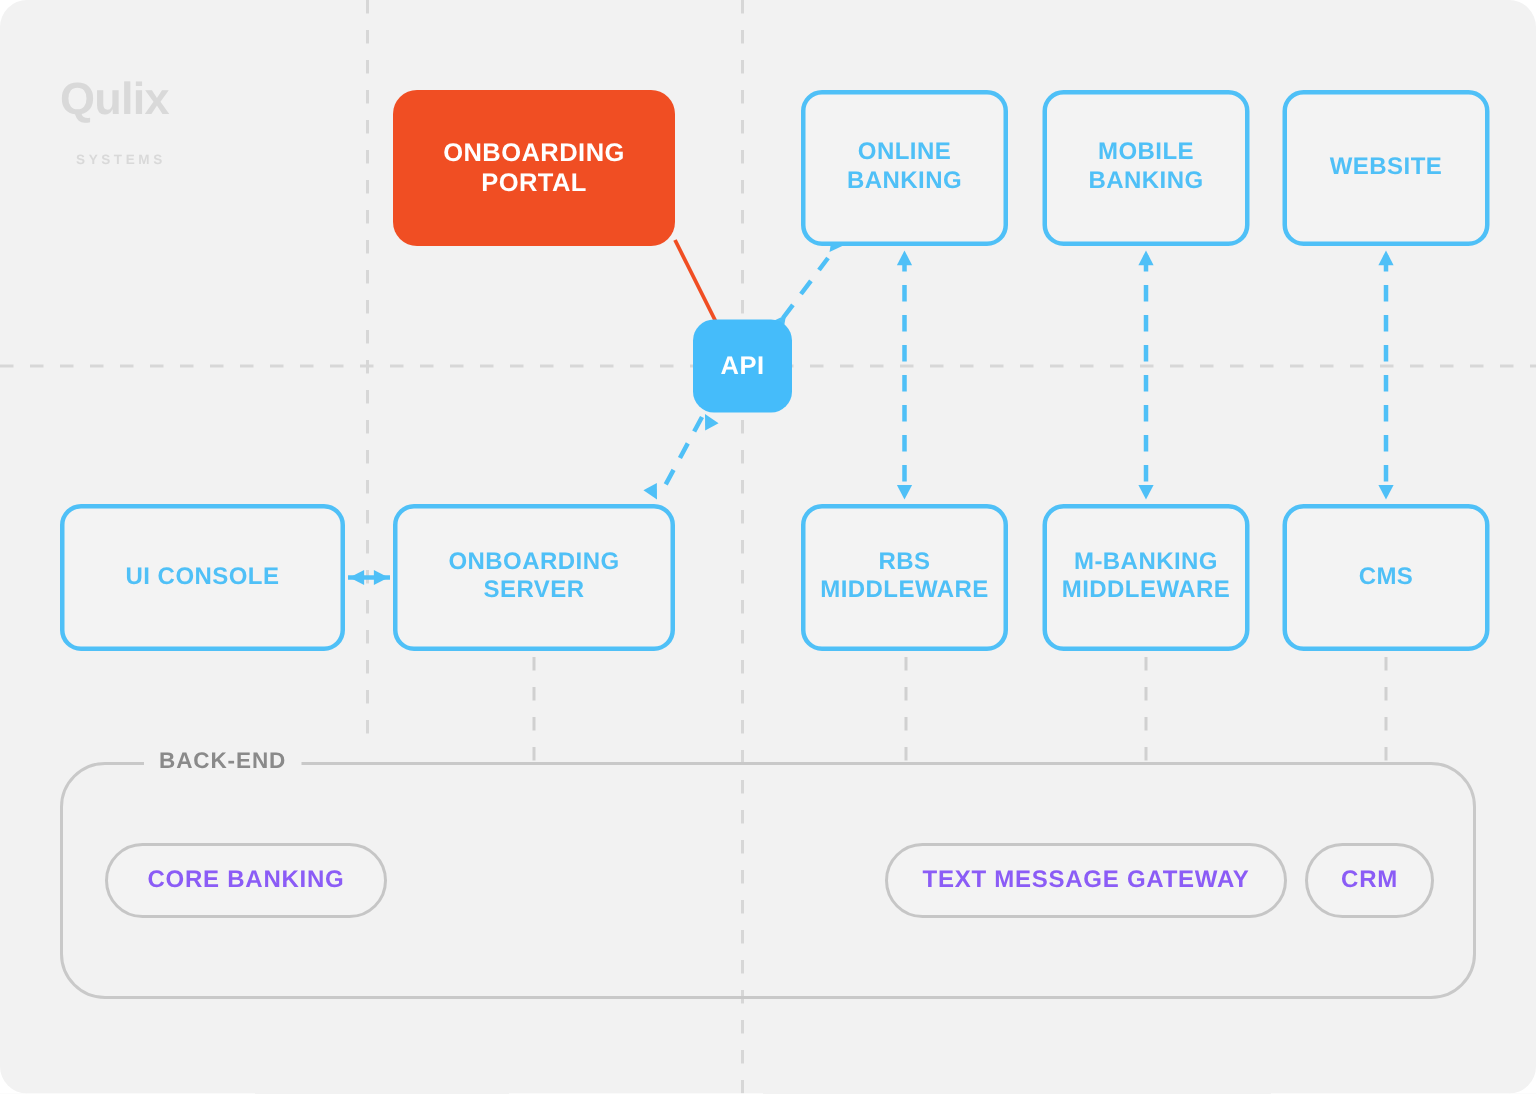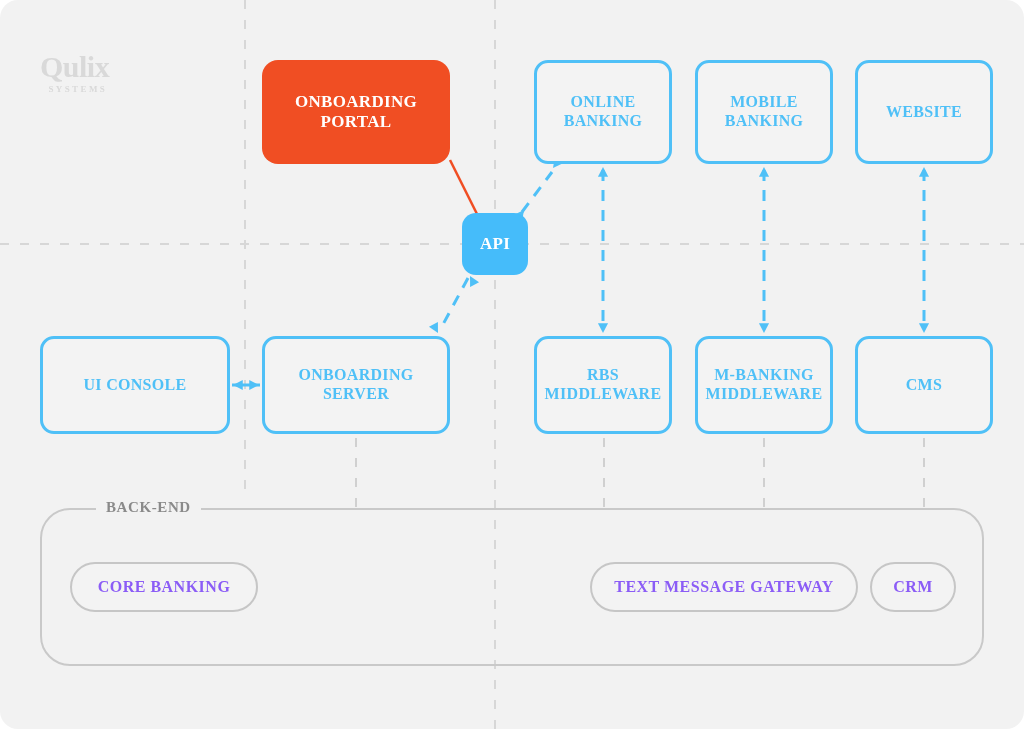--- a/index.html
+++ b/index.html
@@ -8,21 +8,21 @@
     padding: 0;
     background: #ffffff;
   }
   #stage {
     position: relative;
     width: 1024px;
     height: 729px;
     background: #f2f2f2;
     border-radius: 18px;
     overflow: hidden;
-    font-family: Liberation Serif, serif;
+    font-family: Liberation Sans, sans-serif;
   }
   #gridLayer, #wireLayer {
     position: absolute;
     left: 0;
     top: 0;
     width: 1024px;
     height: 729px;
     pointer-events: none;
   }
   #gridLayer { z-index: 1; }
@@ -42,21 +42,21 @@
     letter-spacing: -0.5px;
     line-height: 1;
     display: block;
   }
   .logo .logo-sub {
     font-size: 9px;
     font-weight: bold;
     letter-spacing: 2.4px;
     display: block;
     text-align: right;
-    margin-top: 2px;
+    margin-top: 19px;
     padding-right: 2px;
   }
 
   .node {
     position: absolute;
     z-index: 3;
     box-sizing: border-box;
     display: flex;
     align-items: center;
     justify-content: center;

